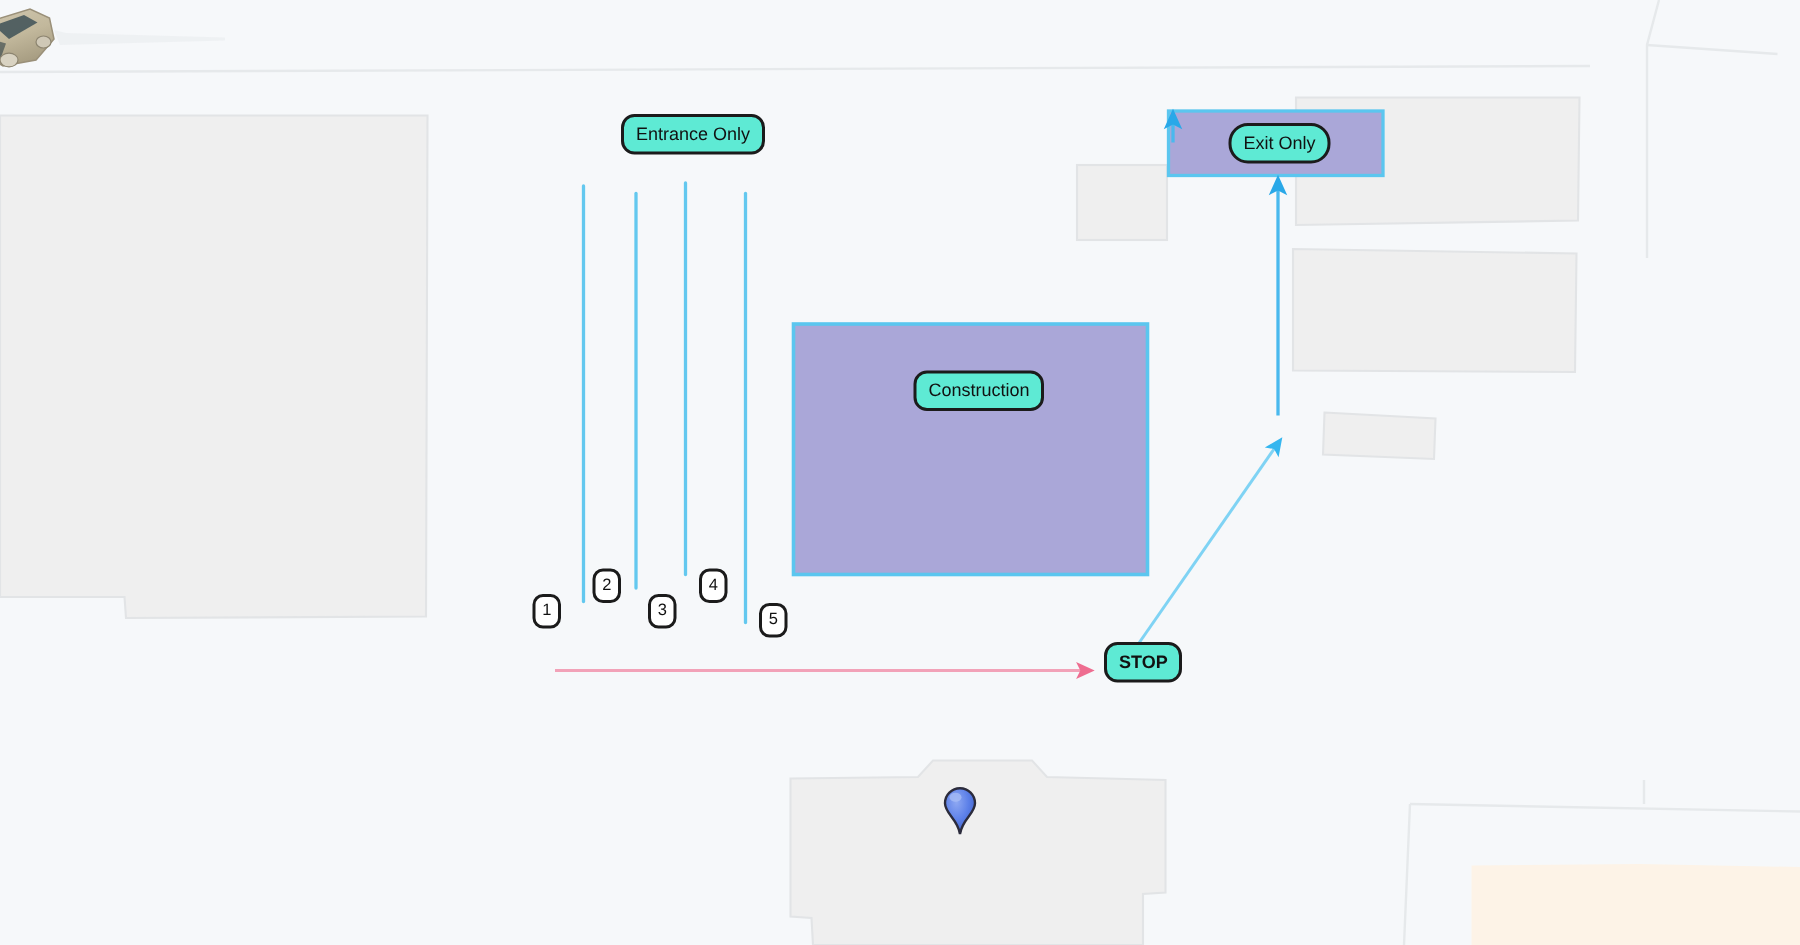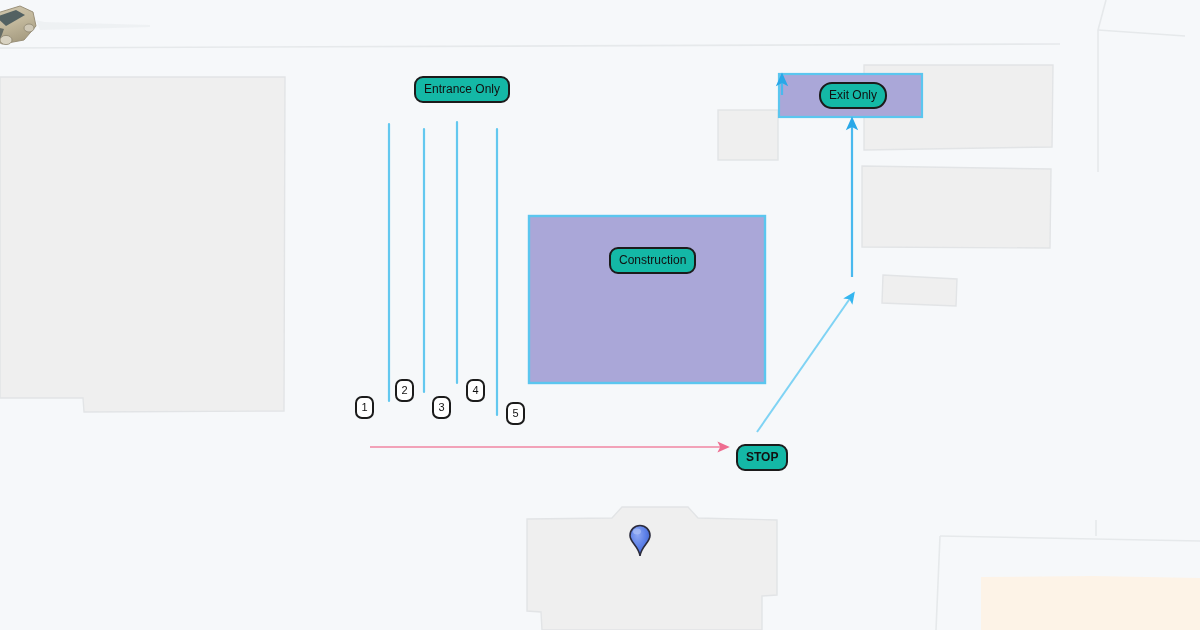--- a/index.html
+++ b/index.html
@@ -18,21 +18,21 @@
   #map-svg {
     position: absolute;
     top: 0;
     left: 0;
     width: 1200px;
     height: 630px;
     display: block;
   }
   .map-label {
     position: absolute;
-    background: #14b8a6;
+    background: #5eead4;
     border: 2px solid #1b1b1b;
     border-radius: 9px;
     color: #111111;
     font-size: 12px;
     line-height: 1;
     padding: 5px 8px 6px 8px;
     white-space: nowrap;
     box-sizing: border-box;
     font-family: "Liberation Sans", sans-serif;
     text-align: center;
@@ -133,21 +133,21 @@
       <path d="M-7,26 L4,29 L0,40 L-8,36 Z" fill="#2f3f46" opacity="0.6"></path>
       <ellipse cx="6" cy="40" rx="6" ry="4.6" fill="#d9d3c2" stroke="#8d8570" stroke-width="0.8"></ellipse>
       <ellipse cx="29" cy="28" rx="5" ry="4" fill="#cfc8b6" stroke="#8d8570" stroke-width="0.8"></ellipse>
       <path d="M36,20 L44,22 L150,25 L150,27 L40,30 Z" fill="#eceff1" opacity="0.8"></path>
     </g>
   </svg>
 
   <div class="map-label" style="left:414px; top:76px;">Entrance Only</div>
   <div class="map-label" style="left:819px; top:82px;border-radius:13px;">Exit Only</div>
   <div class="map-label" style="left:609px; top:247px;">Construction</div>
-  <div class="map-label" style="left:736px; top:444px; font-weight:bold;text-align:right;">STOP</div>
+  <div class="map-label" style="left:736px; top:428px; font-weight:bold;text-align:right;">STOP</div>
 
   <div class="marker-badge" style="left:355px; top:396px;">1</div>
   <div class="marker-badge" style="left:395px; top:379px;">2</div>
   <div class="marker-badge" style="left:432px; top:396px;">3</div>
   <div class="marker-badge" style="left:466px; top:379px;">4</div>
   <div class="marker-badge" style="left:506px; top:402px;">5</div>
 
 </div>
 
 </body></html>

